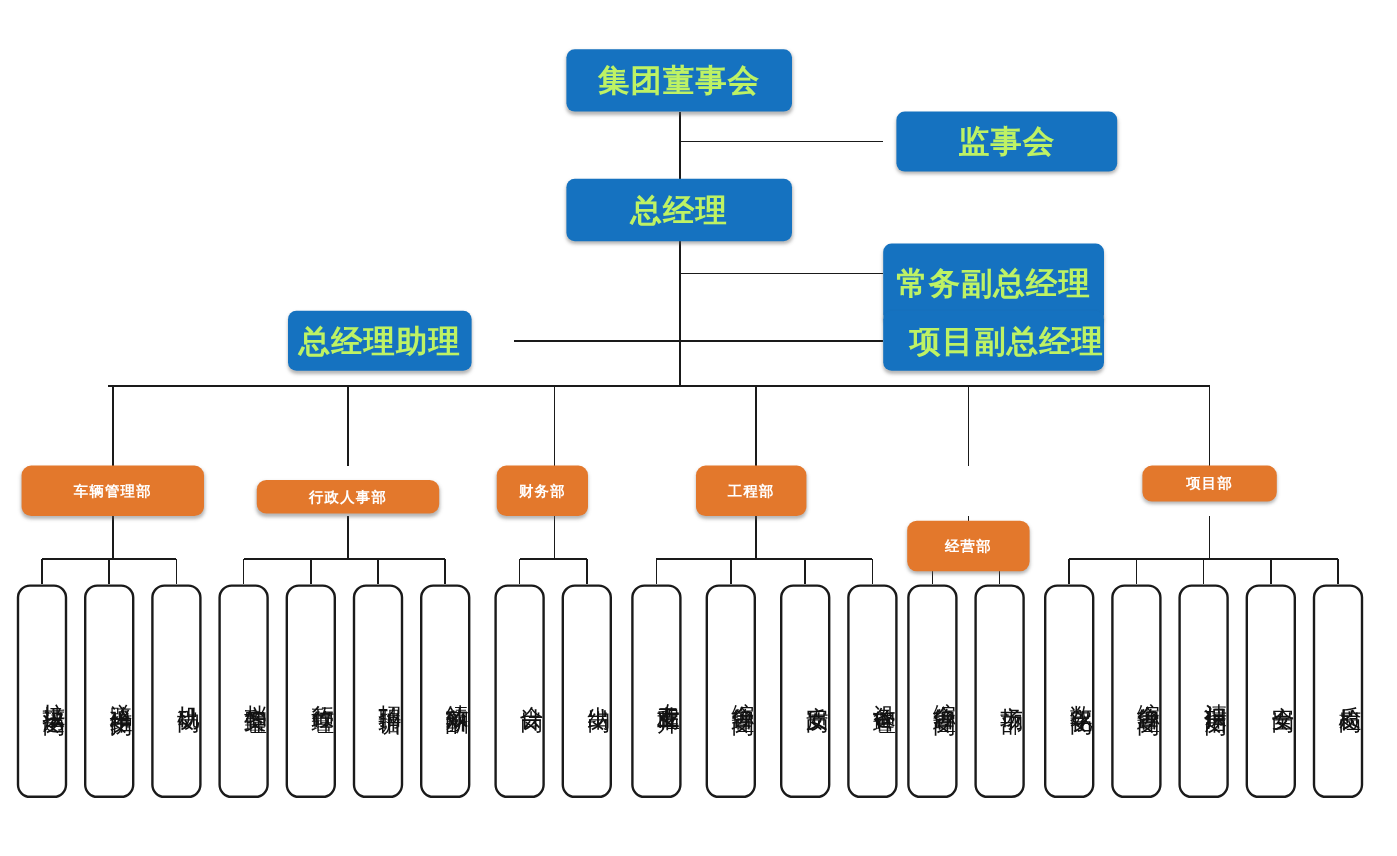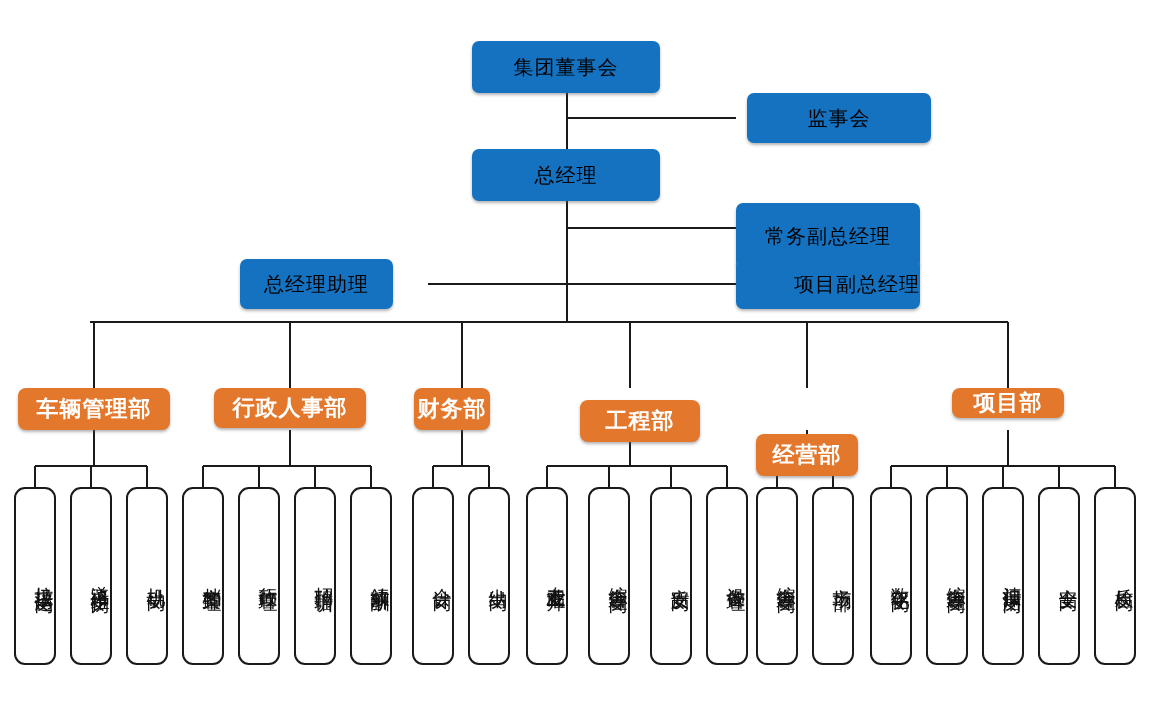--- a/index.html
+++ b/index.html
@@ -23,33 +23,33 @@
     box-sizing:border-box;
     display:flex;
     align-items:center;
     justify-content:center;
     text-align:center;
     z-index:2;
   }
   
   .node.blue{
     background:#1572c0;
-    color:#000000;
+    color:#bef264;
     border-radius:7px;
-    font-size:20px;
-    font-weight:400;
+    font-size:26px;
+    font-weight:700;
     letter-spacing:1px;
     box-shadow:0 2px 3px rgba(90,90,90,0.45);
   }
   
   .node.orange{
     background:#e3782c;
     color:#ffffff;
     border-radius:8px;
-    font-size:22px;
+    font-size:12px;
     font-weight:600;
     letter-spacing:1px;
     box-shadow:0 2px 3px rgba(90,90,90,0.45);
     text-align:center;
   }
   
   .node.leaf{
     background:#ffffff;
     color:#111111;
     border:2px solid #1a1a1a;
@@ -145,21 +145,21 @@
       </div>
       <div class="node leaf" style="left: 14px; top: 487px; width: 42px; height: 178px;">
         <span class="txt">垃圾清运岗</span>
       </div>
       <div class="node leaf" style="left: 70px; top: 487px; width: 42px; height: 178px;">
         <span class="txt">道路维护岗</span>
       </div>
       <div class="node leaf" style="left: 126px; top: 487px; width: 42px; height: 178px;">
         <span class="txt">机动岗</span>
       </div>
-      <div class="node orange" style="left: 214px; top: 388px; width: 152px; height: 40px;">
+      <div class="node orange" style="left: 214px; top: 400px; width: 152px; height: 28px;">
         <span class="txt">行政人事部</span>
       </div>
       <div class="node leaf" style="left: 182px; top: 487px; width: 42px; height: 178px;">
         <span class="txt">档案管理</span>
       </div>
       <div class="node leaf" style="left: 238px; top: 487px; width: 42px; height: 178px;">
         <span class="txt">行政管理</span>
       </div>
       <div class="node leaf" style="left: 294px; top: 487px; width: 42px; height: 178px;">
         <span class="txt">招聘培训</span>
@@ -169,21 +169,21 @@
       </div>
       <div class="node orange" style="left: 414px; top: 388px; width: 76px; height: 42px;">
         <span class="txt">财务部</span>
       </div>
       <div class="node leaf" style="left: 412px; top: 487px; width: 42px; height: 178px;">
         <span class="txt">会计岗</span>
       </div>
       <div class="node leaf" style="left: 468px; top: 487px; width: 42px; height: 178px;">
         <span class="txt">出纳岗</span>
       </div>
-      <div class="node orange" style="left: 580px; top: 400px; width: 120px; height: 42px;">
+      <div class="node orange" style="left: 580px; top: 388px; width: 92px; height: 42px;">
         <span class="txt">工程部</span>
       </div>
       <div class="node leaf" style="left: 526px; top: 487px; width: 42px; height: 178px;">
         <span class="txt">专业工程师</span>
       </div>
       <div class="node leaf" style="left: 588px; top: 487px; width: 42px; height: 178px;">
         <span class="txt">综合管理岗</span>
       </div>
       <div class="node leaf" style="left: 650px; top: 487px; width: 42px; height: 178px;">
         <span class="txt">安质岗</span>

